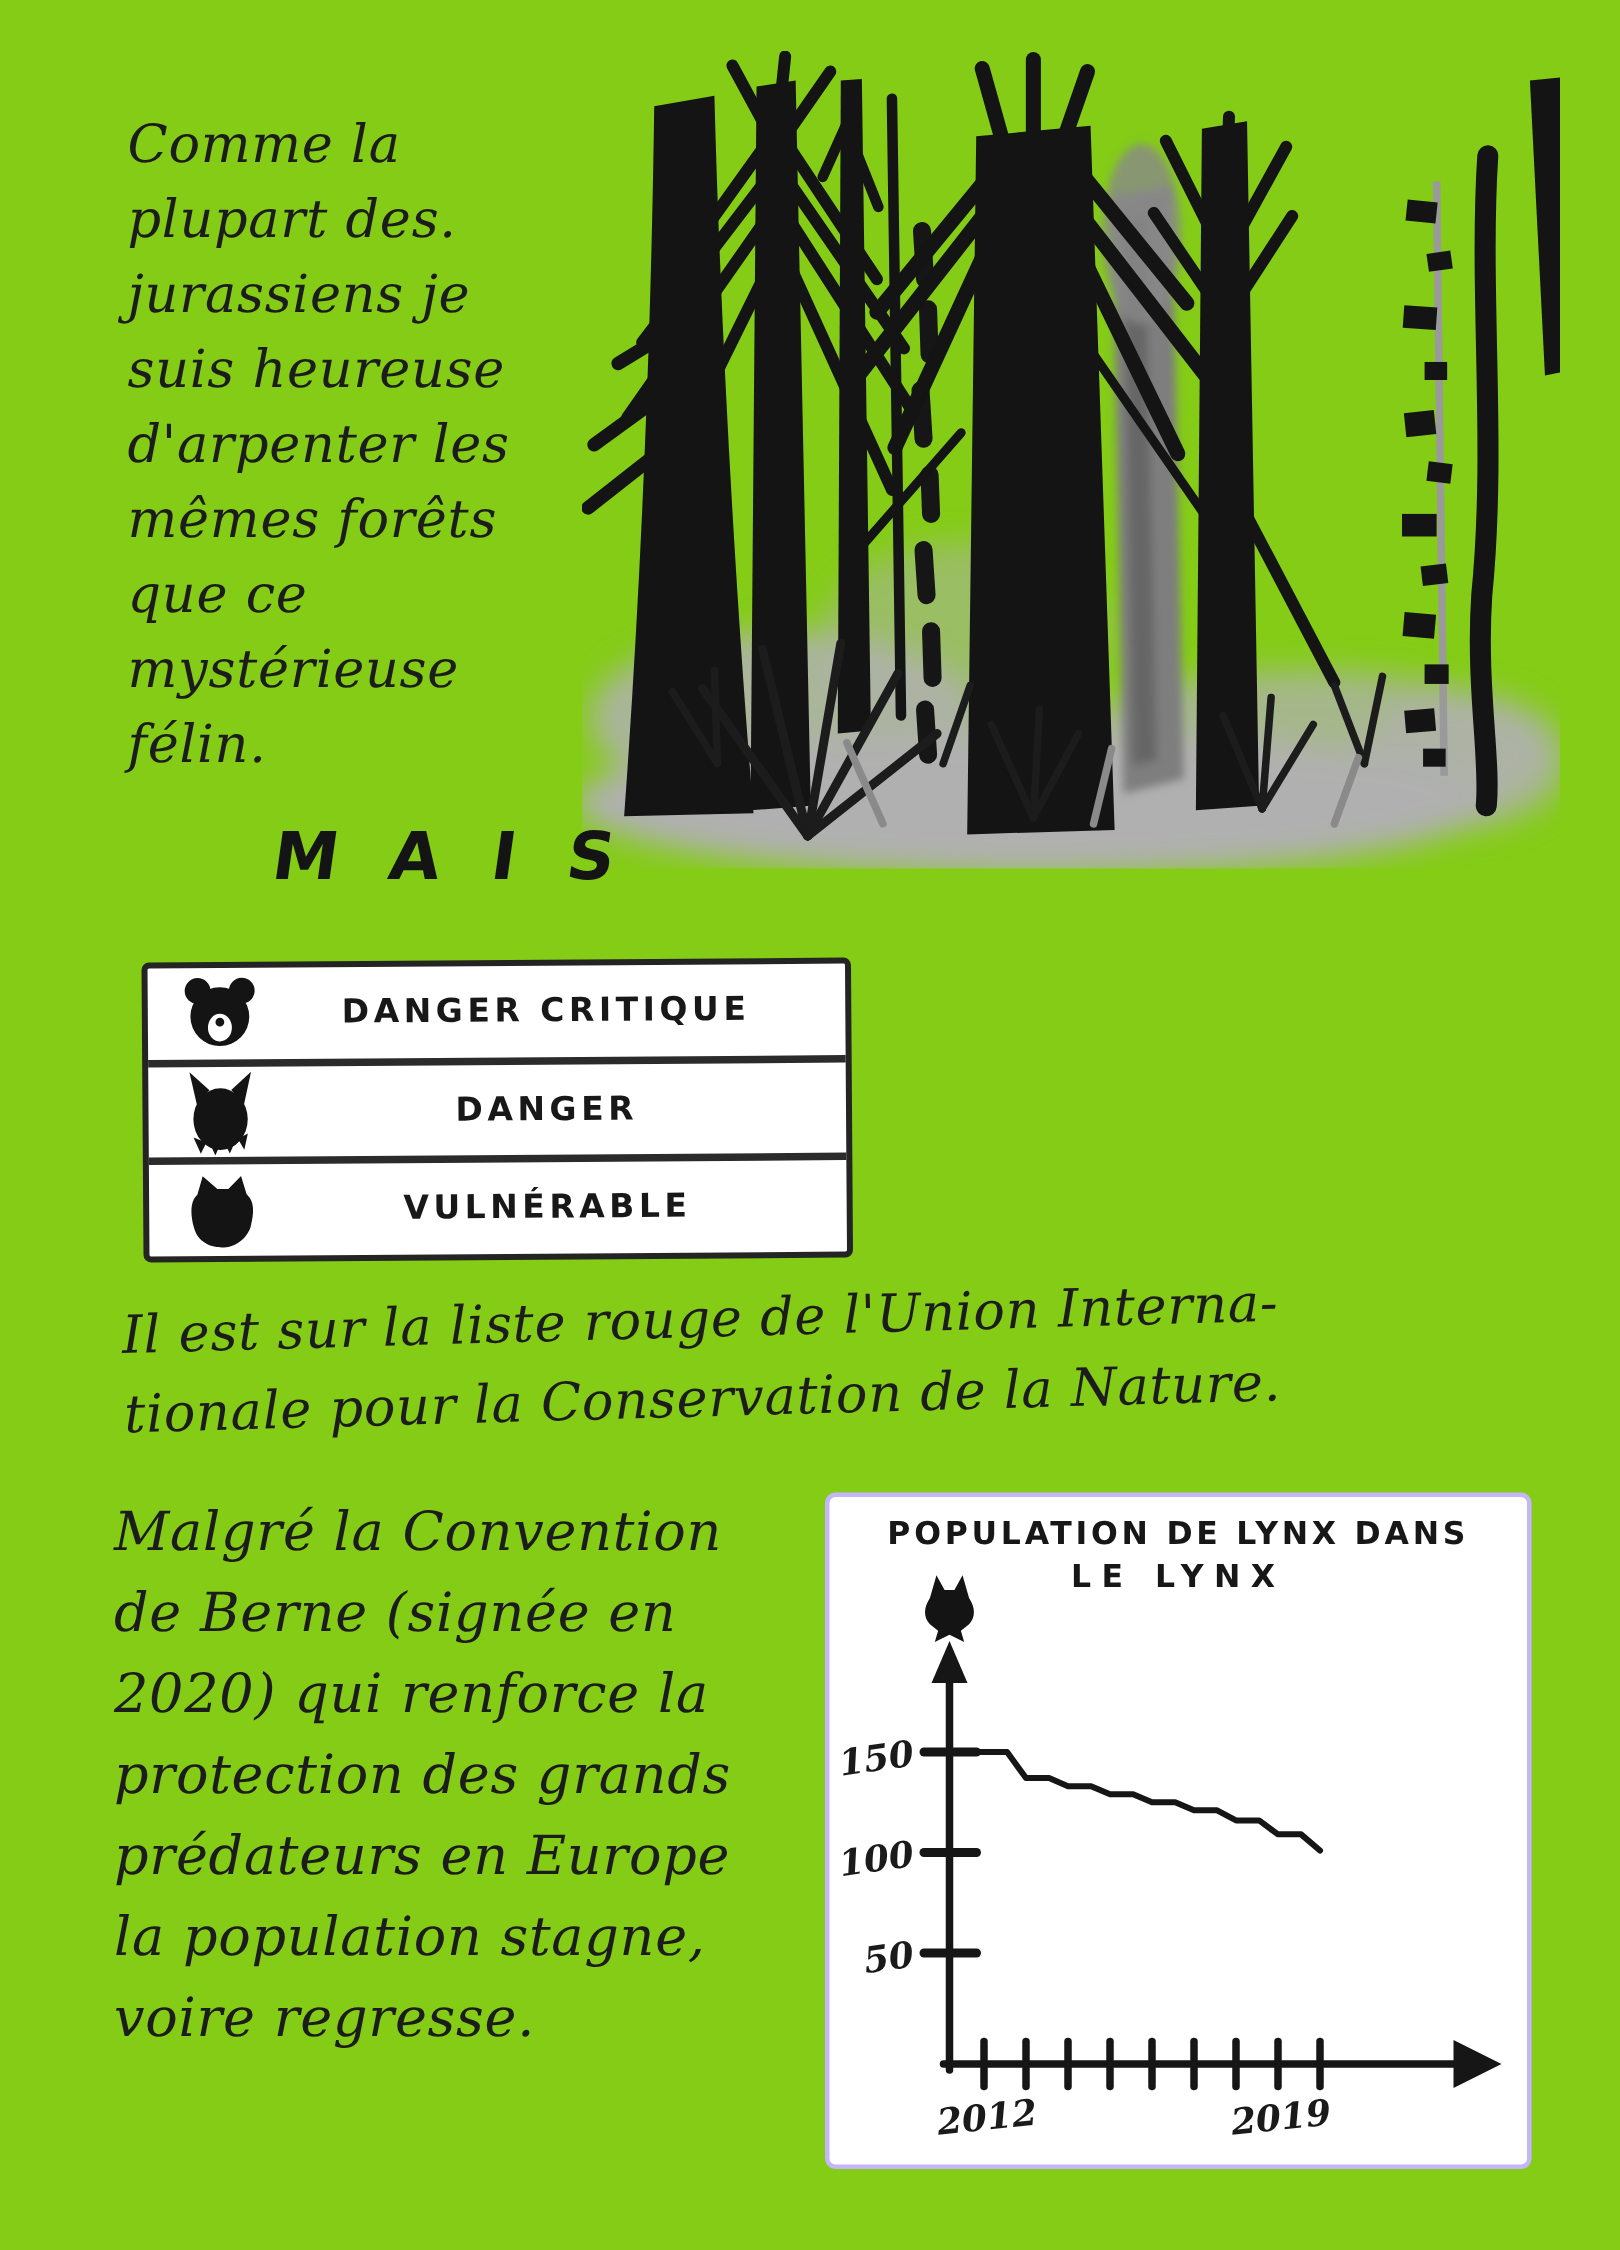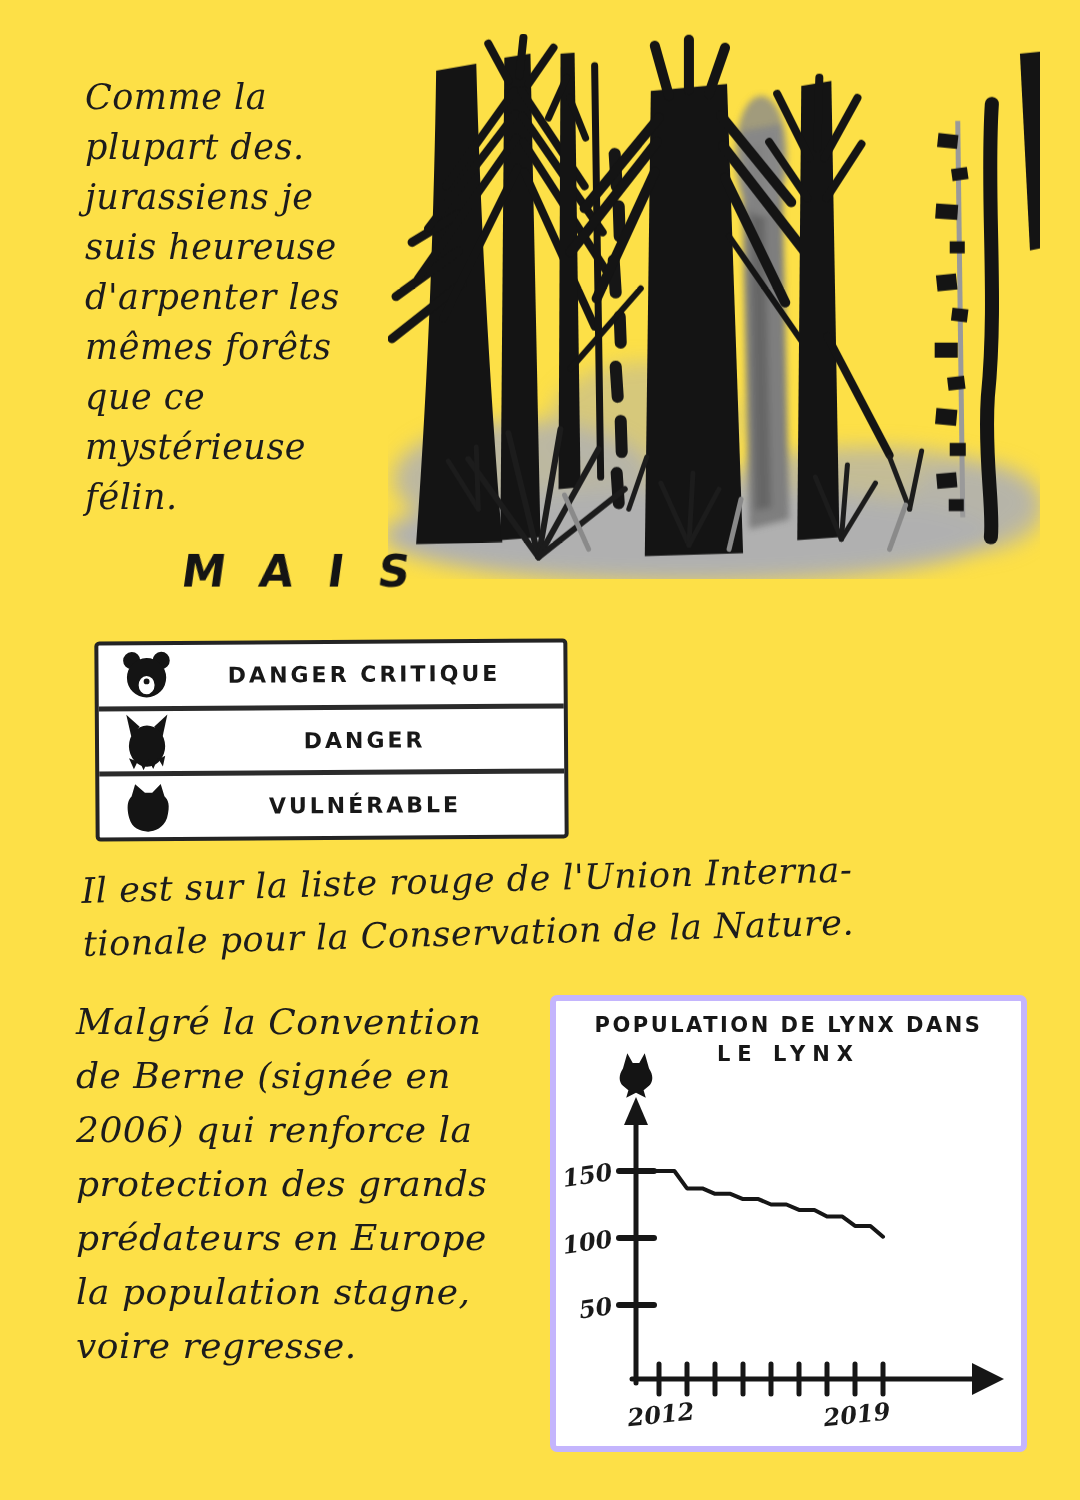--- a/index.html
+++ b/index.html
@@ -1,18 +1,18 @@
 <!DOCTYPE html>
 <html><head>
 <meta charset="utf-8">
 <style>
   html,body{margin:0;padding:0;background:#e8e8e8;}
   .page{
     position:relative;width:1080px;height:1500px;margin:0 auto;
-    background:#fde047;overflow:hidden;
+    background:#84cc16;overflow:hidden;
     font-family:"DejaVu Sans",sans-serif;color:#1b1b1b;
   }
   .abs{position:absolute;}
   
   .script{
     font-family:"DejaVu Serif",serif;font-style:italic;font-weight:500;
     color:#1c1c1c;white-space:pre-line;letter-spacing:.5px;
   }
   .p1{left:85px;top:72px;width:330px;font-size:35px;line-height:1.43;}
   .p2{left:590px;top:598px;width:420px;font-size:36px;line-height:1.42;}
@@ -33,21 +33,21 @@
   .status-row{flex:1;display:flex;align-items:center;border-bottom:5px solid #2b2b2b;}
   .status-row:last-child{border-bottom:none;}
   .status-icon-cell{width:96px;display:flex;justify-content:center;align-items:center;}
   .status-label{
     flex:1;text-align:center;font-weight:700;font-size:22px;letter-spacing:3px;
     color:#181818;padding-right:30px;
   }
   
   .chart-box{
     left:550px;top:995px;width:465px;height:445px;
-    border:6px solid #c4b5fd;border-radius:7px;background:#fff;
+    border:3px solid #c4b5fd;border-radius:7px;background:#fff;
   }
   .chart-title{
     position:absolute;left:0;right:0;top:10px;text-align:center;
     font-weight:700;font-size:21px;letter-spacing:2.5px;color:#171717;line-height:1.4;
   }
   .chart-title .line2{letter-spacing:7px;}
   .chart-lynx{position:absolute;left:56px;top:50px;width:48px;height:50px;}
   .chart-plot{position:absolute;left:0;top:0;width:455px;height:435px;}
   .tick-num{
     font-family:"DejaVu Serif",serif;font-style:italic;font-weight:700;
@@ -256,21 +256,21 @@
       </span>
       <span class="status-label">VULNÉRABLE</span>
     </div>
   </div>
 
   <div class="abs script p3">Il est sur la liste rouge de l'Union Interna-
 tionale pour la Conservation de la Nature.</div>
 
   <div class="abs script p4">Malgré la Convention
 de Berne (signée en
-2006) qui renforce la
+2020) qui renforce la
 protection des grands
 prédateurs en Europe
 la population stagne,
 voire regresse.</div>
 
   <div class="abs chart-box">
     <div class="chart-title">
       <div>POPULATION DE LYNX DANS</div>
       <div class="line2">LE LYNX</div>
     </div>

